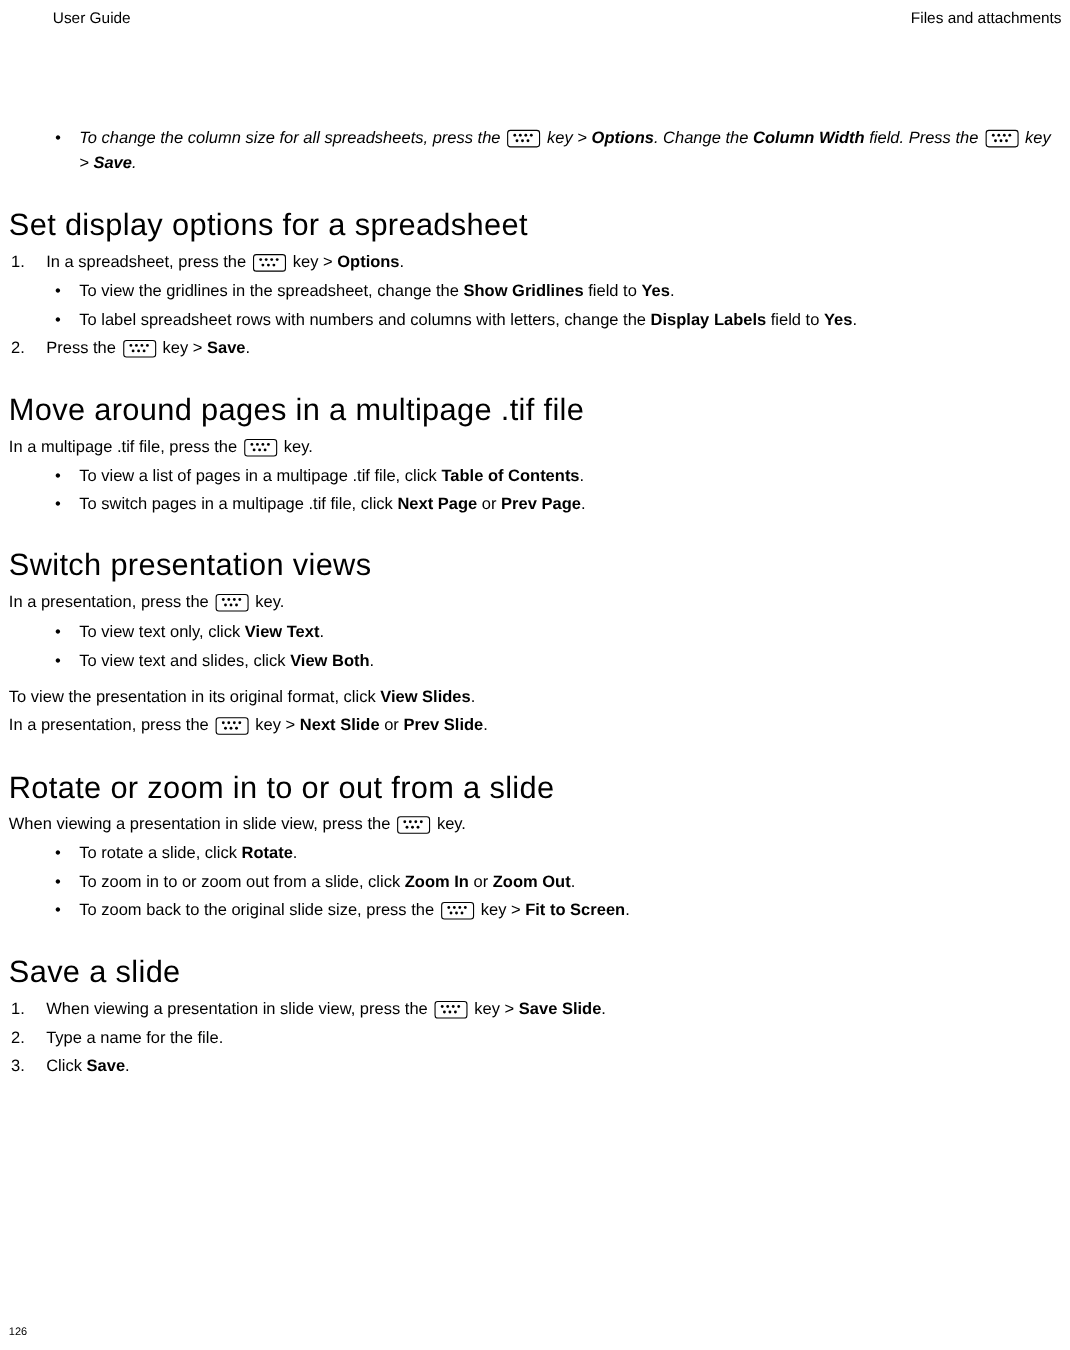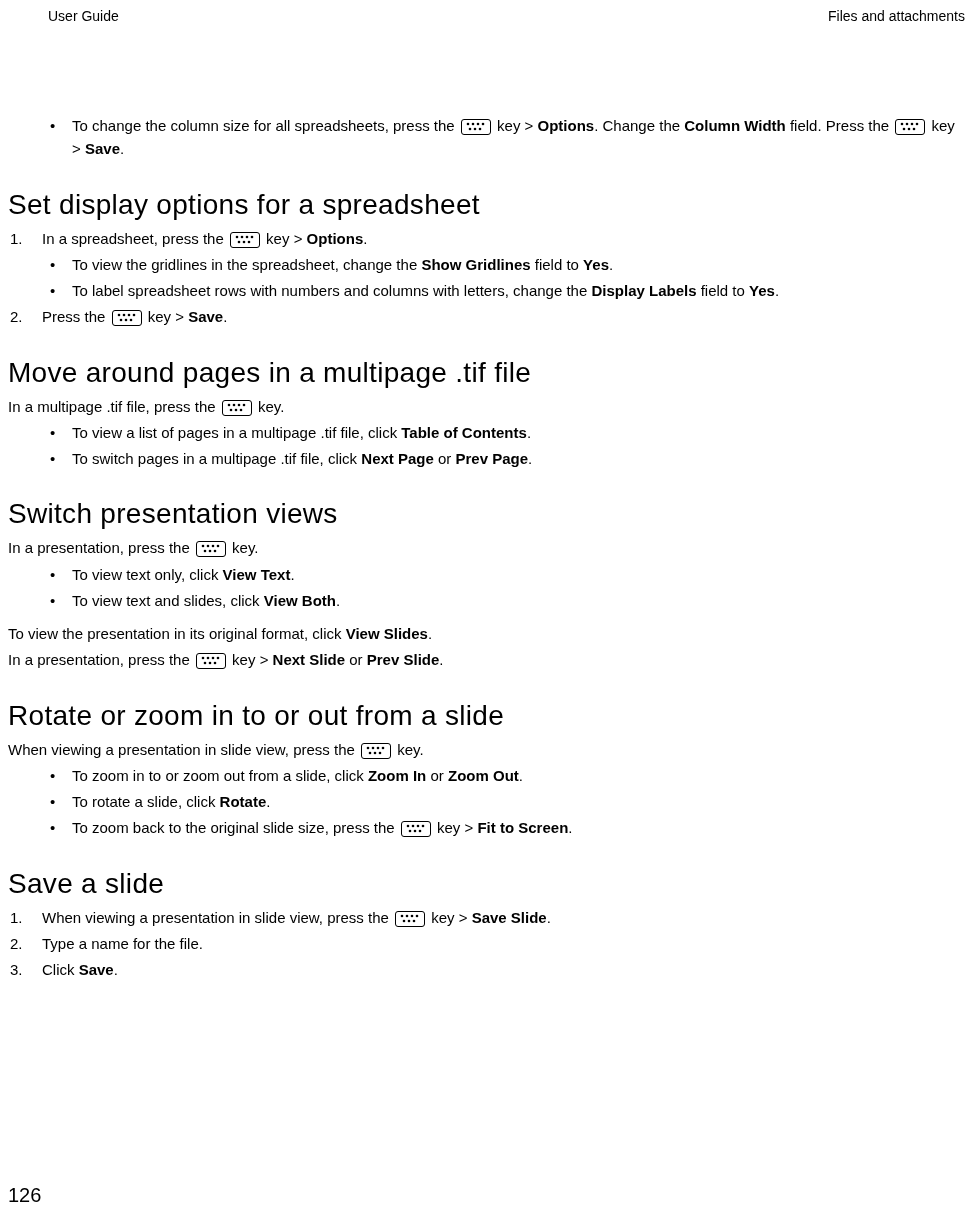--- a/index.html
+++ b/index.html
@@ -92,31 +92,32 @@
     border-radius: 3px;
     padding: 1px 3px;
     margin: 0 2px;
     vertical-align: middle;
     line-height: 1;
     background: #fff;
   }
   .bb-icon svg { display: block; }
   .footer {
     position: absolute;
-    bottom: 20px;
+    bottom: 10px;
     left: 8px;
-    font-size: 20px;
+    font-size: 10px;
   }
   .first-block { padding-left: 42px; }
   .first-block > li {
     position: relative;
     padding-left: 22px;
     margin: 3px 0;
     line-height: 1.55;
     list-style: none;
+    font-style: italic;
   }
   .first-block > li::before {
     content: "•";
     position: absolute;
     left: 0;
     font-size: 15px;
   }
 </style>
 </head>
 <body>
@@ -250,24 +251,24 @@
           <circle cx="8" cy="3" r="1.3"></circle>
           <circle cx="13" cy="3" r="1.3"></circle>
           <circle cx="18" cy="3" r="1.3"></circle>
           <circle cx="5" cy="8" r="1.3"></circle>
           <circle cx="10" cy="8" r="1.3"></circle>
           <circle cx="15" cy="8" r="1.3"></circle>
         </svg></span><span> key.</span>
   </p>
   <ul class="bullet-list">
     <li>
+      <span>To rotate a slide, click </span><b>Rotate</b><span>.</span>
+    </li>
+    <li>
       <span>To zoom in to or zoom out from a slide, click </span><b>Zoom In</b><span> or </span><b>Zoom Out</b><span>.</span>
-    </li>
-    <li>
-      <span>To rotate a slide, click </span><b>Rotate</b><span>.</span>
     </li>
     <li>
       <span>To zoom back to the original slide size, press the </span><span class="bb-icon"><svg width="22" height="12" viewBox="0 0 22 12">
             <circle cx="3" cy="3" r="1.3"></circle>
             <circle cx="8" cy="3" r="1.3"></circle>
             <circle cx="13" cy="3" r="1.3"></circle>
             <circle cx="18" cy="3" r="1.3"></circle>
             <circle cx="5" cy="8" r="1.3"></circle>
             <circle cx="10" cy="8" r="1.3"></circle>
             <circle cx="15" cy="8" r="1.3"></circle>

